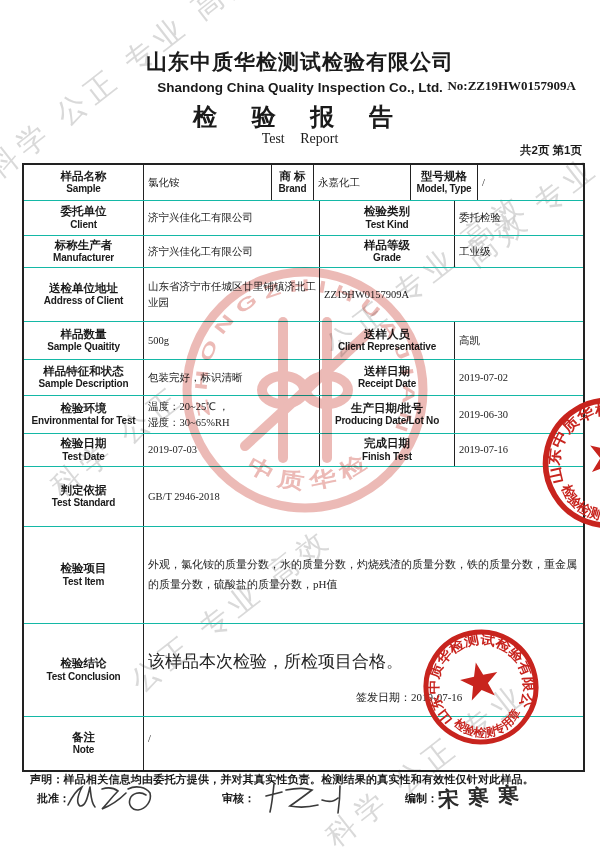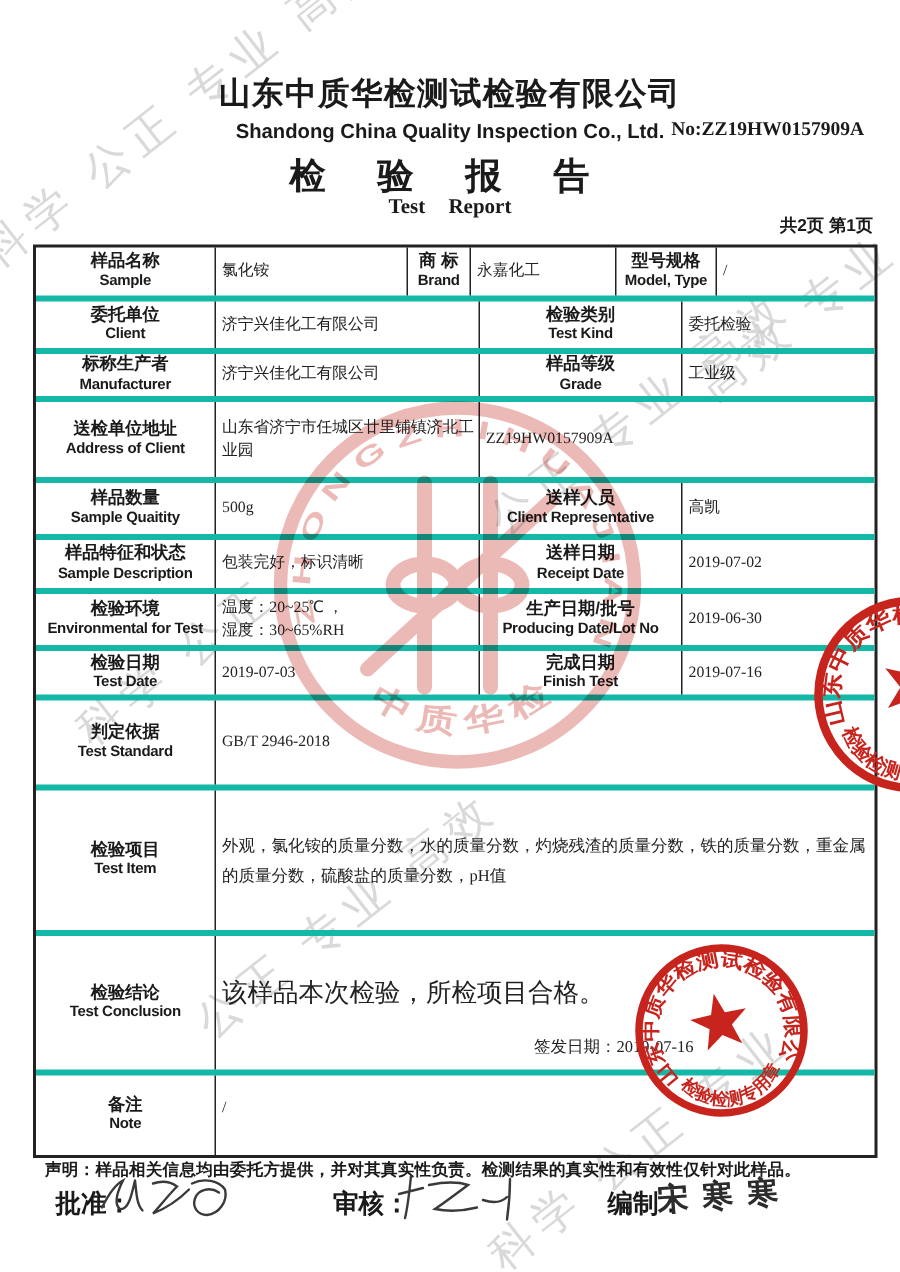--- a/index.html
+++ b/index.html
@@ -11,45 +11,45 @@
   
   .wm{position:absolute;color:#cdcdcd;opacity:.75;font-size:30px;letter-spacing:6px;
       transform:rotate(-38deg);transform-origin:left center;white-space:nowrap;z-index:0;
       font-family:"Liberation Sans",sans-serif;}
   
   .report-no{top:30px;right:24px;font-family:"Liberation Serif",serif;font-weight:bold;font-size:13px;z-index:2;margin-top:48px;}
   .company-cn{top:48px;left:0;width:600px;text-align:center;font-size:21px;font-weight:bold;letter-spacing:1px;z-index:2;}
   .company-en{top:80px;left:0;width:600px;text-align:center;font-size:13.5px;font-weight:bold;z-index:2;}
   .title-cn{top:101px;left:0;width:600px;text-align:center;font-size:24px;font-weight:bold;letter-spacing:14px;z-index:2;}
   .title-en{top:131px;left:0;width:600px;text-align:center;font-family:"Liberation Serif",serif;
-            font-size:14px;font-weight:bold;word-spacing:12px;z-index:2;}
+            font-size:14px;font-weight:normal;word-spacing:12px;z-index:2;}
   .page-info{top:143px;right:18px;font-size:11.5px;font-weight:bold;z-index:2;}
   
   .tbl{position:absolute;left:22px;top:163px;width:563px;border:2px solid #222;box-sizing:border-box;z-index:2;background:transparent;}
-  .tr{display:flex;border-bottom:4px solid #14b8a6;box-sizing:border-box;}
+  .tr{display:flex;border-bottom:1px solid #14b8a6;box-sizing:border-box;}
   .tr:last-child{border-bottom:none;}
   .td{border-right:1px solid #222;box-sizing:border-box;display:flex;flex-direction:column;justify-content:center;overflow:hidden;}
   .td:last-child{border-right:none;}
   .lbl{align-items:center;text-align:center;}
   .lbl .cn{font-size:11.5px;font-weight:bold;line-height:1.2;white-space:nowrap;}
   .lbl .en{font-size:10px;font-weight:bold;line-height:1.2;white-space:nowrap;letter-spacing:-.2px;}
   .val{font-family:"Liberation Serif",serif;font-size:10.5px;color:#222;padding:2px 3px 2px 4px;
        justify-content:center;line-height:1.45;}
   .w120{width:120px;flex:none;} .w176{width:176px;flex:none;} .w135{width:135px;flex:none;}
   .wrest{flex:1;}
   .w128{width:128px;flex:none;} .w42{width:42px;flex:none;} .w97{width:97px;flex:none;} .w67{width:67px;flex:none;}
   .conclusion-cell{position:relative;justify-content:flex-start;padding-top:26px;}
   .issue-date{position:absolute;left:356px;top:690px;font-family:"Liberation Serif",serif;font-size:11px;color:#222;z-index:3;}
   
   .stamp-center{left:175px;top:260px;z-index:3;opacity:.5;mix-blend-mode:multiply;}
   .stamp-seal{left:406px;top:612px;z-index:4;transform:rotate(-12deg);}
   .stamp-edge{left:523px;top:378px;z-index:4;transform:rotate(14deg);}
   
   .declaration{left:30px;top:772px;width:555px;font-size:11px;font-weight:bold;z-index:2;letter-spacing:.2px;}
-  .sig-label{font-size:17px;font-weight:bold;z-index:2;}
+  .sig-label{font-size:11px;font-weight:bold;z-index:2;}
   .sig-svg{z-index:2;}
   .sig-text{z-index:2;font-family:"Liberation Serif",serif;font-size:21px;color:#2c2c2c;
             letter-spacing:9px;transform:rotate(-4deg);font-weight:bold;}
 </style>
 </head>
 <body>
 
 <span class="wm" style="left:-8px;top:152px;">科学 公正 专业 高效</span>
 <span class="wm" style="left:330px;top:330px;">公正 专业 高效</span>
 <span class="wm" style="left:55px;top:470px;">科学 公正</span>

